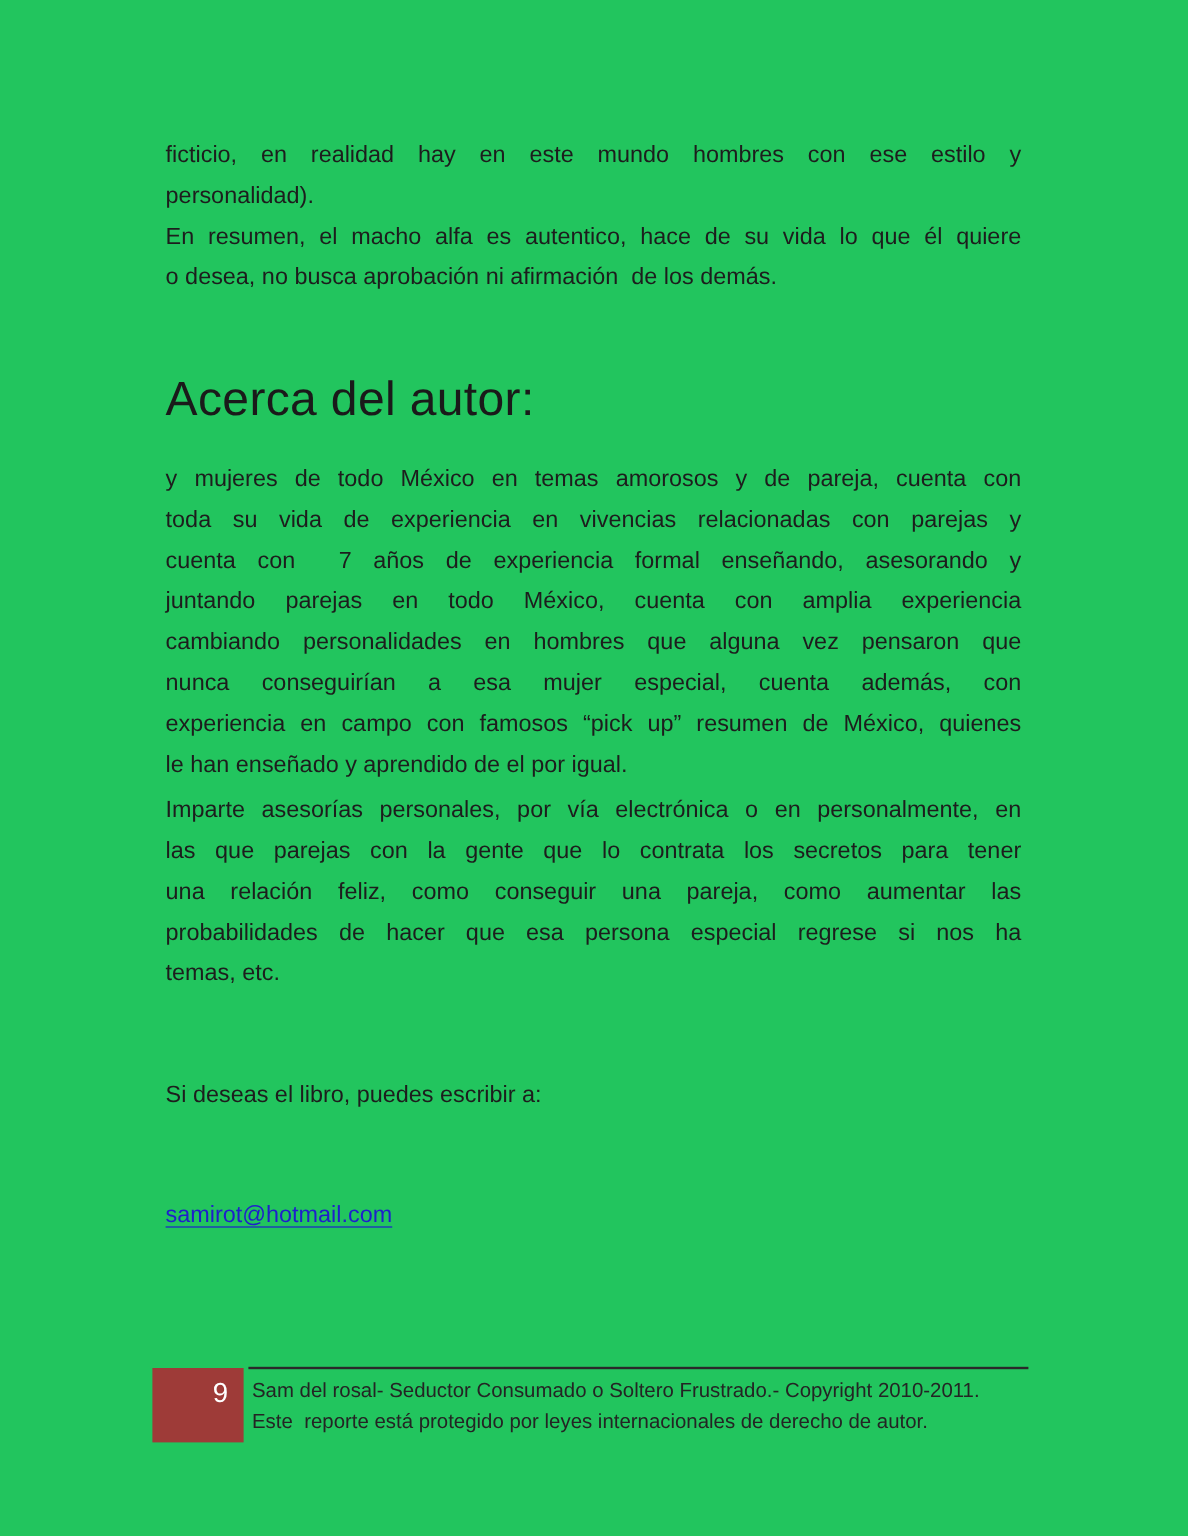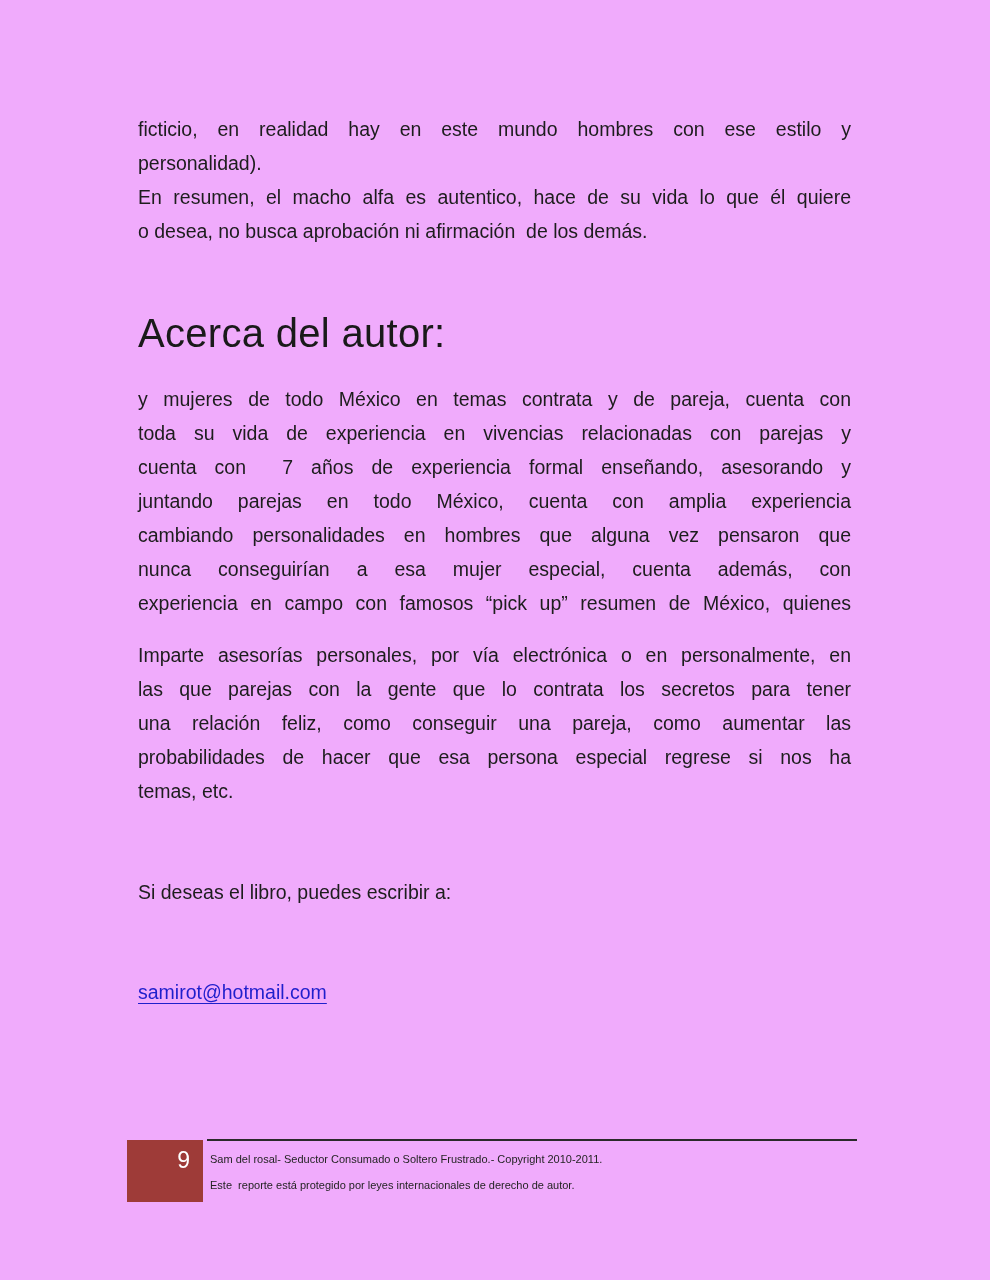--- a/index.html
+++ b/index.html
@@ -1,21 +1,21 @@
 <!DOCTYPE html>
 <html><head>
 <meta charset="utf-8">
 <style>
   html, body { margin: 0; padding: 0; background: #e8e8e8; }
   .page {
     position: relative;
     width: 990px;
     height: 1280px;
     margin: 0 auto;
-    background: #f0abfc;
+    background: #22c55e;
     font-family: "Liberation Sans", sans-serif;
     color: #1d1d1d;
     overflow: hidden;
   }
   .content {
     position: absolute;
     left: 138px;
     top: 112px;
     width: 713px;
     font-size: 19.5px;
@@ -28,21 +28,21 @@
   .para-resumen   { }
   .section-heading {
     margin-top: 63px;
     font-size: 40px;
     line-height: 44px;
     font-weight: 400;
     letter-spacing: 0.3px;
     color: #1a1a1a;
   }
   .para-bio       { margin-top: 25px; }
-  .para-services  { margin-top: 18px; }
+  .para-services  { margin-top: 4px; }
   .para-contact   { margin-top: 67px; }
   .email-row      { margin-top: 66px; }
   a.email-link {
     color: #1F1FCC;
     text-decoration: underline;
     text-underline-offset: 4px;
     cursor: pointer;
   }
   .footer-rule {
     position: absolute;
@@ -64,21 +64,21 @@
     color: #ffffff;
     font-size: 23px;
     line-height: 26px;
     text-align: right;
   }
   .footer-text {
     position: absolute;
     left: 210px;
     top: 1146px;
     width: 648px;
-    font-size: 11px;
+    font-size: 17px;
     line-height: 26px;
     color: #242424;
   }
   .footer-text .line { white-space: pre-wrap; }
 </style>
 </head>
 <body>
 
 <div class="page">
 
@@ -90,27 +90,28 @@
     </div>
 
     <div class="para para-resumen">
       <span class="line just">En resumen, el macho alfa es autentico, hace de su vida lo que él quiere</span>
       <span class="line">o desea, no busca aprobación ni afirmación&nbsp; de los demás.</span>
     </div>
 
     <h1 class="section-heading">Acerca del autor:</h1>
 
     <div class="para para-bio">
-      <span class="line just">y mujeres de todo México en temas contrata y de pareja, cuenta con</span>
+      <span class="line just">y mujeres de todo México en temas amorosos y de pareja, cuenta con</span>
       <span class="line just">toda su vida de experiencia en vivencias relacionadas con parejas y</span>
       <span class="line just">cuenta con&nbsp; 7 años de experiencia formal enseñando, asesorando y</span>
       <span class="line just">juntando parejas en todo México, cuenta con amplia experiencia</span>
       <span class="line just">cambiando personalidades en hombres que alguna vez pensaron que</span>
       <span class="line just">nunca conseguirían a esa mujer especial, cuenta además, con</span>
       <span class="line just">experiencia en campo con famosos “pick up” resumen de México, quienes</span>
+      <span class="line">le han enseñado y aprendido de el por igual.</span>
     </div>
 
     <div class="para para-services">
       <span class="line just">Imparte asesorías personales, por vía electrónica o en personalmente, en</span>
       <span class="line just">las que parejas con la gente que lo contrata los secretos para tener</span>
       <span class="line just">una relación feliz, como conseguir una pareja, como aumentar las</span>
       <span class="line just">probabilidades de hacer que esa persona especial regrese si nos ha</span>
       <span class="line">temas, etc.</span>
     </div>
 

